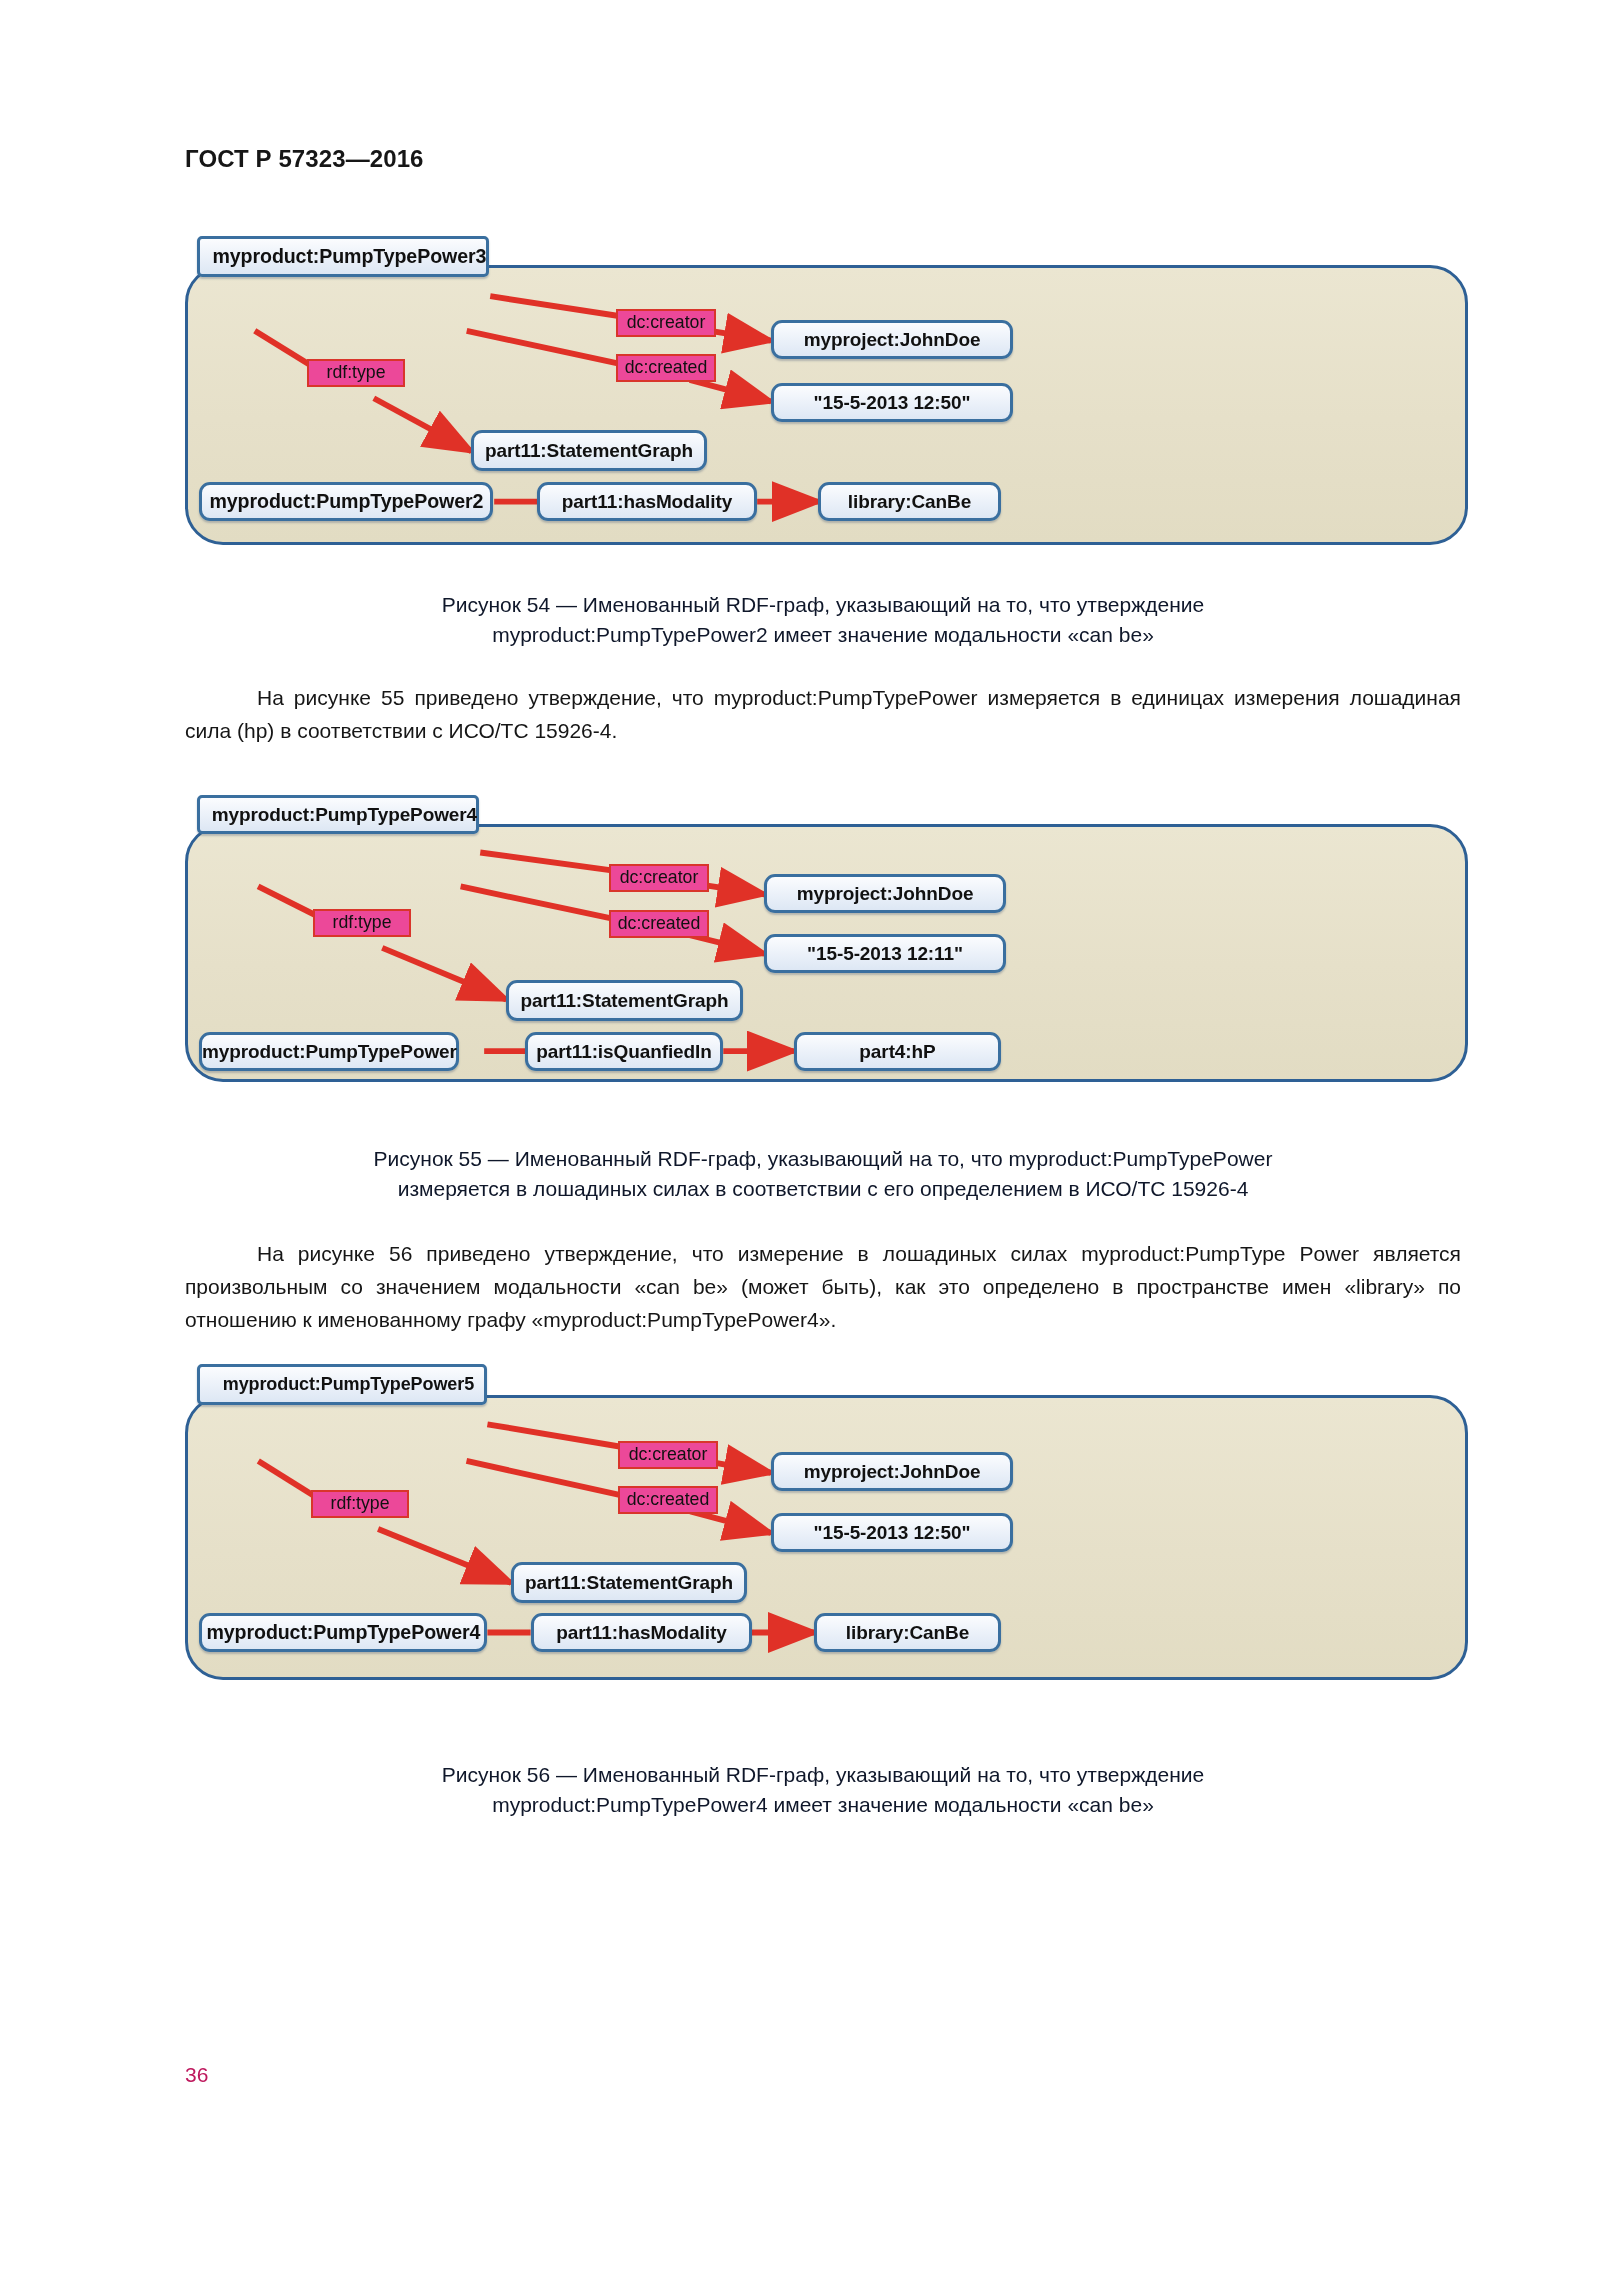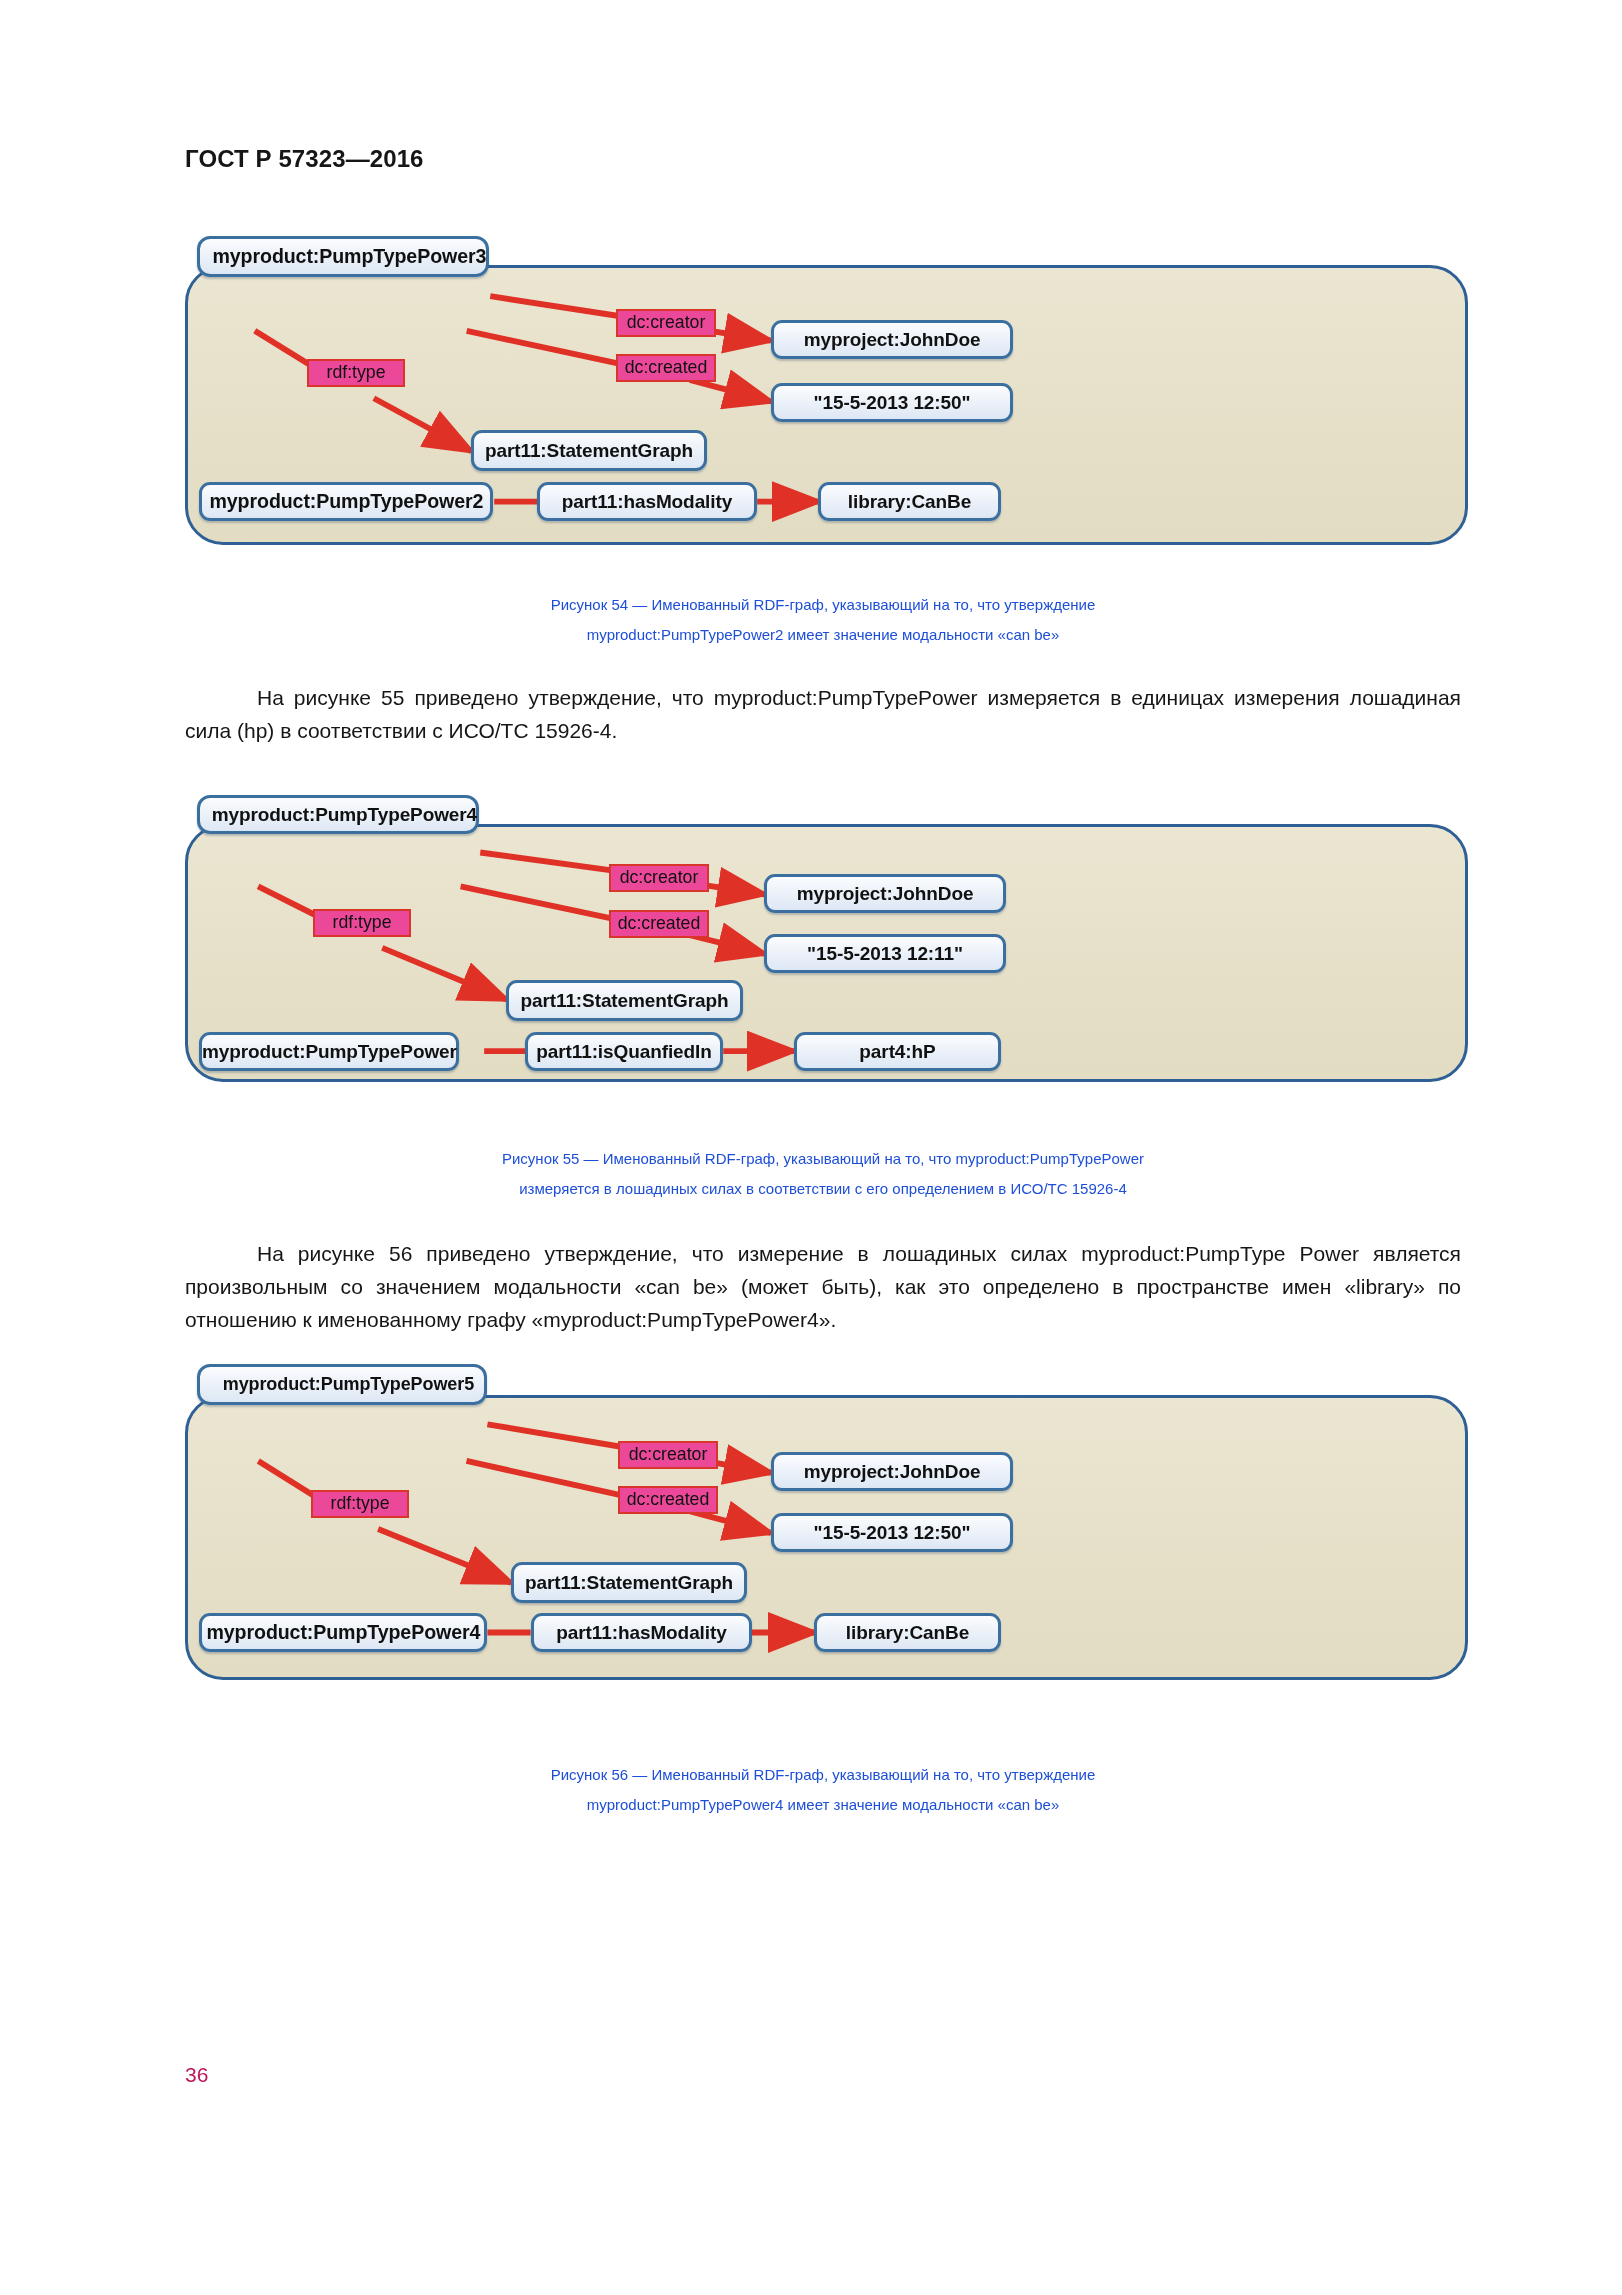--- a/index.html
+++ b/index.html
@@ -44,23 +44,23 @@
     color: #161616;
   }
   .body-para .indent { display: inline-block; width: 72px; }
 
   
   .fig-caption {
     position: absolute;
     left: 185px;
     width: 1276px;
     text-align: center;
-    font-size: 15px;
+    font-size: 21px;
     line-height: 30px;
-    color: #1d4ed8;
+    color: #0f172a;
   }
 
   
   .page-number {
     position: absolute;
     left: 185px;
     top: 2063px;
     font-size: 21px;
     color: #be185d;
   }
@@ -96,21 +96,21 @@
     align-items: center;
     justify-content: center;
     font-weight: bold;
     color: #111111;
     text-align: center;
     white-space: nowrap;
     letter-spacing: -0.1px;
   }
   .node.title-node {
     border-width: 3.9px;
-    border-radius: 13px;
+    border-radius: 5px;
     z-index: 6;
     padding-left: 12px;
   }
 
   
   .edge-label {
     position: absolute;
     box-sizing: border-box;
     border: 2px solid #d9352b;
     background: #ec4899;

